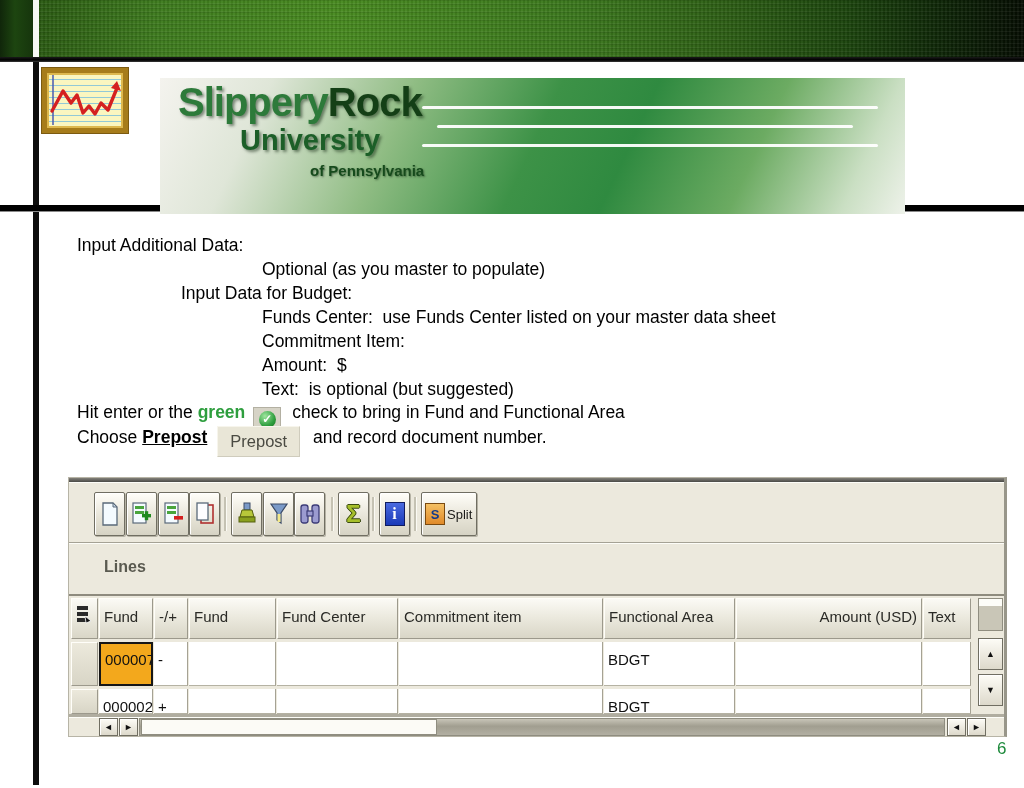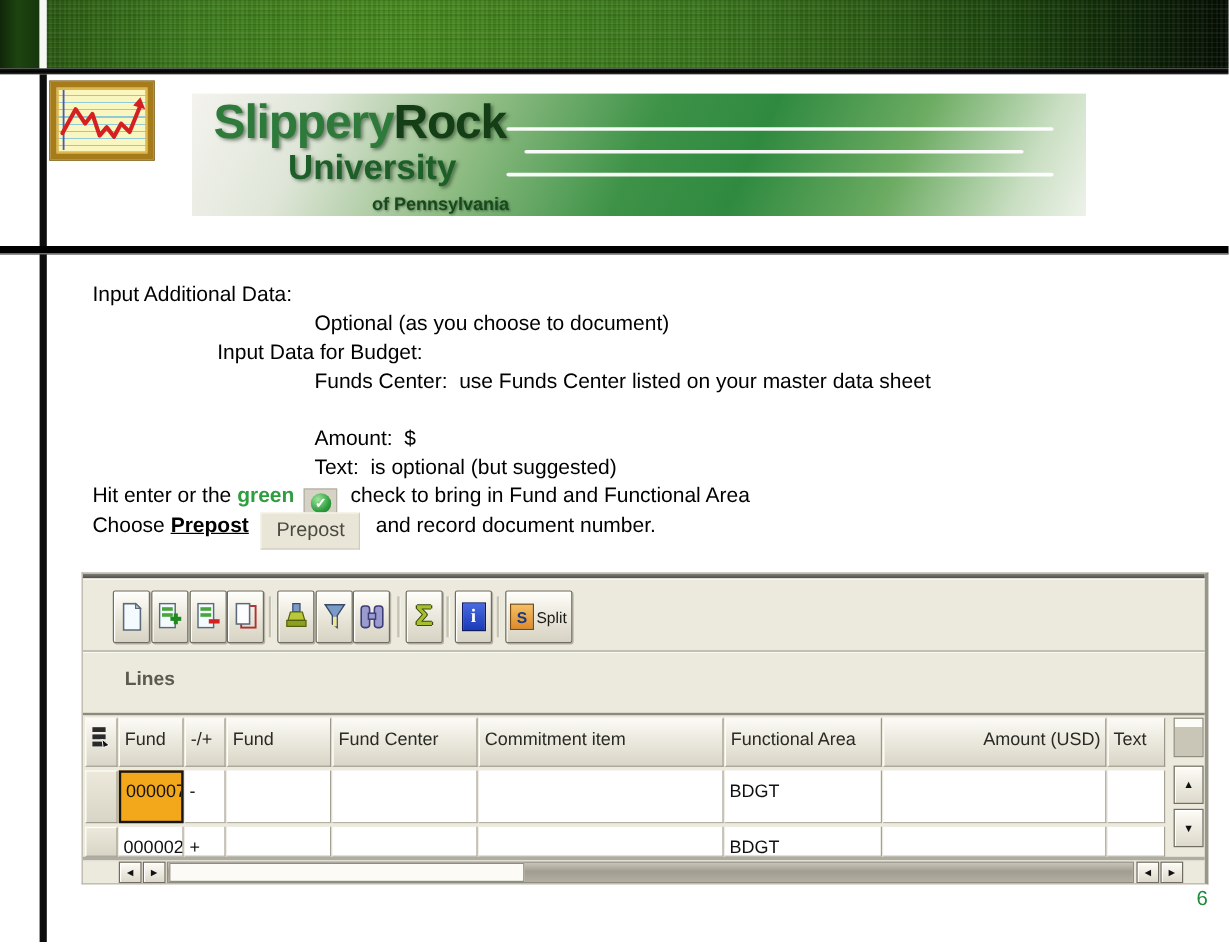--- a/index.html
+++ b/index.html
@@ -25,21 +25,21 @@
 
   
   .chart-badge{position:absolute;left:42px;top:68px;width:86px;height:65px;box-sizing:border-box;
     border:5px solid #a67c1b;box-shadow:inset 0 0 0 2px #ddb84e,0 0 0 1px #7c5a10;
     background:
       repeating-linear-gradient(0deg, rgba(120,190,220,.8) 0 1px, rgba(0,0,0,0) 1px 6px),
       #faf6c0;}
   .chart-badge svg{display:block;width:100%;height:100%;}
 
   
-  .sru-banner{position:absolute;left:160px;top:78px;width:745px;height:102px;
+  .sru-banner{position:absolute;left:160px;top:78px;width:745px;height:136px;
     background:linear-gradient(115deg,#f4f3ee 0%,#dfe6d8 14%,#8fbc83 32%,#3d9247 50%,#2f8a40 62%,#6cab62 78%,#cadfc3 92%,#eef2ea 100%);}
   .sru-line{position:absolute;height:3px;background:rgba(255,255,255,.95);border-radius:2px;}
   .sru-l1{left:262px;top:28px;width:456px;}
   .sru-l2{left:277px;top:47px;width:416px;}
   .sru-l3{left:262px;top:66px;width:456px;}
   .sru-t1{position:absolute;left:18px;top:2px;font-size:40px;letter-spacing:-1px;
     text-shadow:2px 2px 3px rgba(15,35,15,.5);white-space:nowrap;}
   .sru-t1 .w1{color:#2d7a3a;font-weight:600;}
   .sru-t1 .w2{color:#143f16;font-weight:800;}
   .sru-t2{position:absolute;left:80px;top:46px;font-size:29px;font-weight:700;color:#1c5f28;
@@ -159,23 +159,24 @@
   <div class="sru-banner">
     <div class="sru-line sru-l1"></div>
     <div class="sru-line sru-l2"></div>
     <div class="sru-line sru-l3"></div>
     <div class="sru-t1"><span class="w1">Slippery</span><span class="w2">Rock</span></div>
     <div class="sru-t2">University</div>
     <div class="sru-t3">of Pennsylvania</div>
   </div>
 
   <div class="txt" style="left:77px;top:233px;">Input Additional Data:</div>
-  <div class="txt" style="left:262px;top:257px;">Optional (as you choose to document)</div>
+  <div class="txt" style="left:262px;top:257px;">Optional (as you master to populate)</div>
   <div class="txt" style="left:262px;top:305px;">Funds Center:  use Funds Center listed on your master data sheet</div>
   <div class="txt" style="left:181px;top:281px;">Input Data for Budget:</div>
+  <div class="txt" style="left:262px;top:329px;">Commitment Item:</div>
   <div class="txt" style="left:262px;top:353px;">Amount:  $</div>
   <div class="txt" style="left:262px;top:377px;">Text:  is optional (but suggested)</div>
 
   <div class="txt" style="left:77px;top:400px;"><span>Hit enter or the </span><span class="green-word">green</span><span class="check-btn"><span class="check-circle">✓</span></span><span> check to bring in Fund and Functional Area</span></div>
 
   <div class="txt" style="left:77px;top:425px;"><span>Choose </span><span class="prepost-word">Prepost</span><span class="prepost-btn">Prepost</span><span> and record document number.</span></div>
 
   <div class="sap-panel">
     <div class="sap-topline"></div>
 

